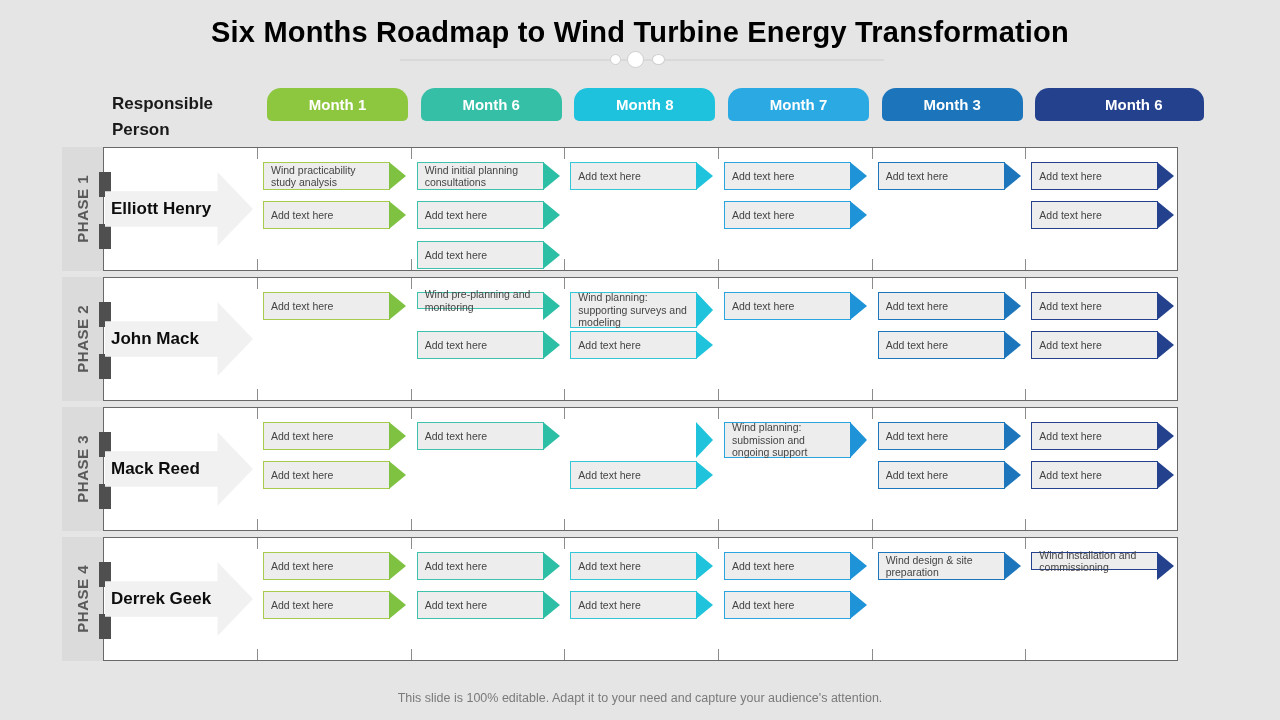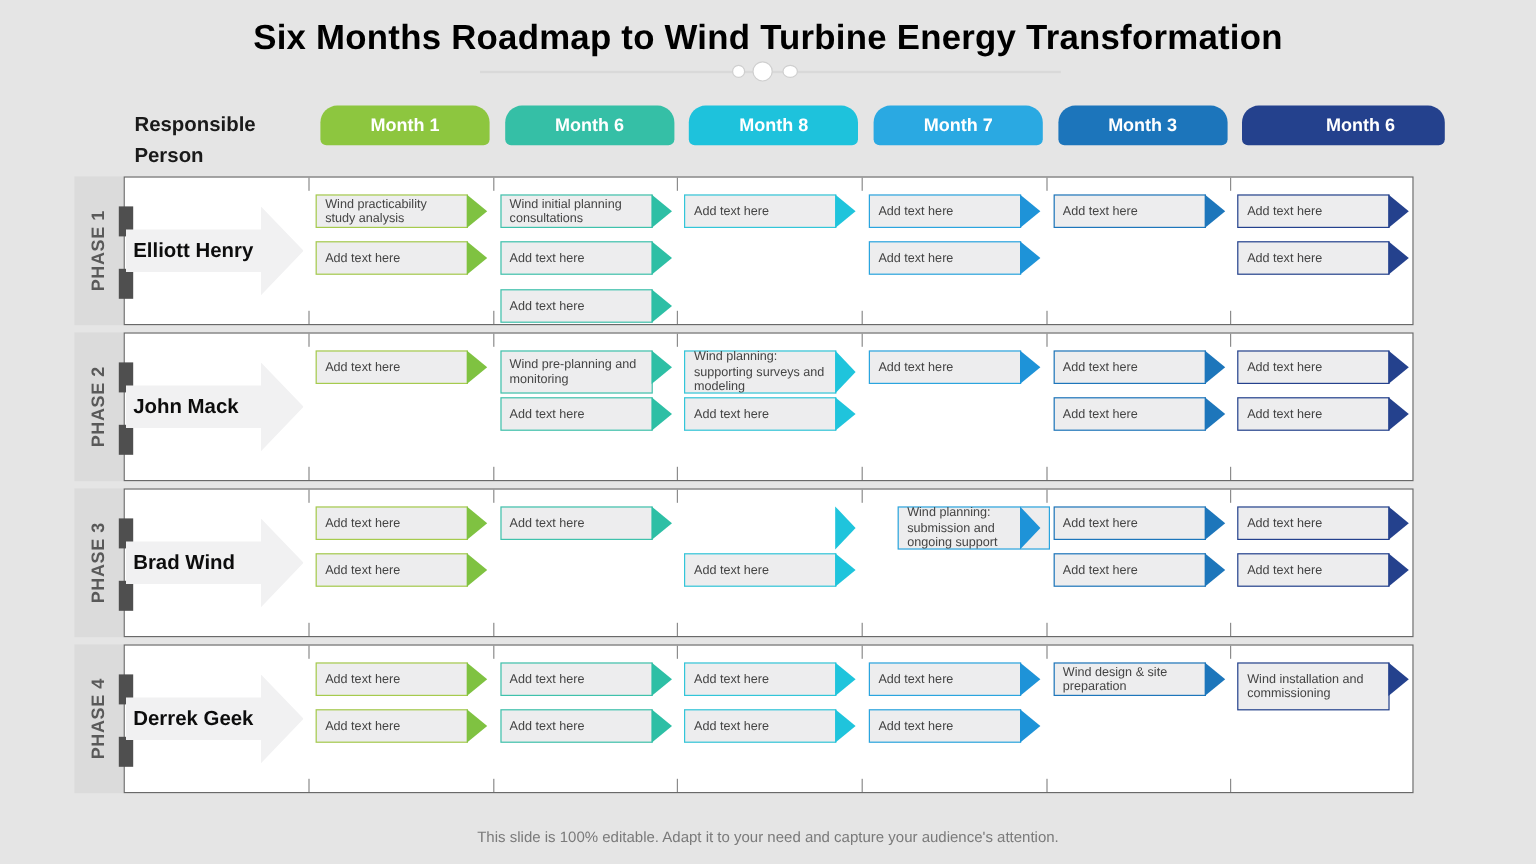--- a/index.html
+++ b/index.html
@@ -141,21 +141,21 @@
         <div class="tick" style="left: 921.33px; top: 0px;"></div>
         <div class="tick" style="left: 921.33px; bottom: 0px;"></div>
         <div class="mark" style="top: 24px;"></div>
         <div class="mark" style="top: 76px;"></div>
         <div class="parrow"></div>
         <div class="pname">John Mack</div>
         <div class="task" style="left: 159px; top: 14px; height: 28px; border: 1.5px solid rgb(166, 203, 77);">
           <span>Add text here</span>
         </div>
         <div class="head" style="left: 285px; top: 14px; border-top-width: 14px; border-bottom-width: 14px; border-left: 17px solid rgb(127, 194, 65);"></div>
-        <div class="task" style="left: 312.666px; top: 14px; height: 36px; border: 1.5px solid rgb(63, 194, 172);">
+        <div class="task" style="left: 312.666px; top: 14px; height: 17px; border: 1.5px solid rgb(63, 194, 172);">
           <span>Wind pre-planning and monitoring</span>
         </div>
         <div class="head" style="left: 438.666px; top: 14px; border-top-width: 14px; border-bottom-width: 14px; border-left: 17px solid rgb(45, 191, 165);"></div>
         <div class="task" style="left: 466.332px; top: 14px; height: 36px; border: 1.5px solid rgb(50, 198, 217); justify-content: center;">
           <span>Wind planning: supporting surveys and modeling</span>
         </div>
         <div class="head" style="left: 592.332px; top: 14px; border-top-width: 18px; border-bottom-width: 18px; border-left: 17px solid rgb(31, 196, 220);"></div>
         <div class="task" style="left: 619.998px; top: 14px; height: 28px; border: 1.5px solid rgb(42, 165, 223);">
           <span>Add text here</span>
         </div>
@@ -197,31 +197,31 @@
         <div class="tick" style="left: 460.332px; bottom: 0px;"></div>
         <div class="tick" style="left: 613.998px; top: 0px;"></div>
         <div class="tick" style="left: 613.998px; bottom: 0px;"></div>
         <div class="tick" style="left: 767.664px; top: 0px;"></div>
         <div class="tick" style="left: 767.664px; bottom: 0px;"></div>
         <div class="tick" style="left: 921.33px; top: 0px;"></div>
         <div class="tick" style="left: 921.33px; bottom: 0px;"></div>
         <div class="mark" style="top: 24px;"></div>
         <div class="mark" style="top: 76px;"></div>
         <div class="parrow"></div>
-        <div class="pname">Brad Wind</div>
+        <div class="pname">Mack Reed</div>
         <div class="task" style="left: 159px; top: 14px; height: 28px; border: 1.5px solid rgb(166, 203, 77);">
           <span>Add text here</span>
         </div>
         <div class="head" style="left: 285px; top: 14px; border-top-width: 14px; border-bottom-width: 14px; border-left: 17px solid rgb(127, 194, 65);"></div>
         <div class="task" style="left: 312.666px; top: 14px; height: 28px; border: 1.5px solid rgb(63, 194, 172);">
           <span>Add text here</span>
         </div>
         <div class="head" style="left: 438.666px; top: 14px; border-top-width: 14px; border-bottom-width: 14px; border-left: 17px solid rgb(45, 191, 165);"></div>
         <div class="head" style="left: 592.332px; top: 14px; border-top-width: 18px; border-bottom-width: 18px; border-left: 17px solid rgb(31, 196, 220);"></div>
-        <div class="task" style="left: 619.998px; top: 14px; height: 36px; border: 1.5px solid rgb(42, 165, 223); margin-left: 24px;">
+        <div class="task" style="left: 619.998px; top: 14px; height: 36px; border: 1.5px solid rgb(42, 165, 223);">
           <span>Wind planning: submission and ongoing support</span>
         </div>
         <div class="head" style="left: 745.998px; top: 14px; border-top-width: 18px; border-bottom-width: 18px; border-left: 17px solid rgb(30, 147, 216);"></div>
         <div class="task" style="left: 773.664px; top: 14px; height: 28px; border: 1.5px solid rgb(29, 118, 187);">
           <span>Add text here</span>
         </div>
         <div class="head" style="left: 899.664px; top: 14px; border-top-width: 14px; border-bottom-width: 14px; border-left: 17px solid rgb(29, 118, 187);"></div>
         <div class="task" style="left: 927.33px; top: 14px; height: 28px; border: 1.5px solid rgb(36, 65, 141);">
           <span>Add text here</span>
         </div>
@@ -276,21 +276,21 @@
         </div>
         <div class="head" style="left: 592.332px; top: 14px; border-top-width: 14px; border-bottom-width: 14px; border-left: 17px solid rgb(31, 196, 220);"></div>
         <div class="task" style="left: 619.998px; top: 14px; height: 28px; border: 1.5px solid rgb(42, 165, 223);">
           <span>Add text here</span>
         </div>
         <div class="head" style="left: 745.998px; top: 14px; border-top-width: 14px; border-bottom-width: 14px; border-left: 17px solid rgb(30, 147, 216);"></div>
         <div class="task" style="left: 773.664px; top: 14px; height: 28px; border: 1.5px solid rgb(29, 118, 187);">
           <span>Wind design &amp; site preparation</span>
         </div>
         <div class="head" style="left: 899.664px; top: 14px; border-top-width: 14px; border-bottom-width: 14px; border-left: 17px solid rgb(29, 118, 187);"></div>
-        <div class="task" style="left: 927.33px; top: 14px; height: 40px; border: 1.5px solid rgb(36, 65, 141);">
+        <div class="task" style="left: 927.33px; top: 14px; height: 18px; border: 1.5px solid rgb(36, 65, 141);">
           <span>Wind installation and commissioning</span>
         </div>
         <div class="head" style="left: 1053.33px; top: 14px; border-top-width: 14px; border-bottom-width: 14px; border-left: 17px solid rgb(36, 65, 141);"></div>
         <div class="task" style="left: 159px; top: 53px; height: 28px; border: 1.5px solid rgb(166, 203, 77);">
           <span>Add text here</span>
         </div>
         <div class="head" style="left: 285px; top: 53px; border-top-width: 14px; border-bottom-width: 14px; border-left: 17px solid rgb(127, 194, 65);"></div>
         <div class="task" style="left: 312.666px; top: 53px; height: 28px; border: 1.5px solid rgb(63, 194, 172);">
           <span>Add text here</span>
         </div>

